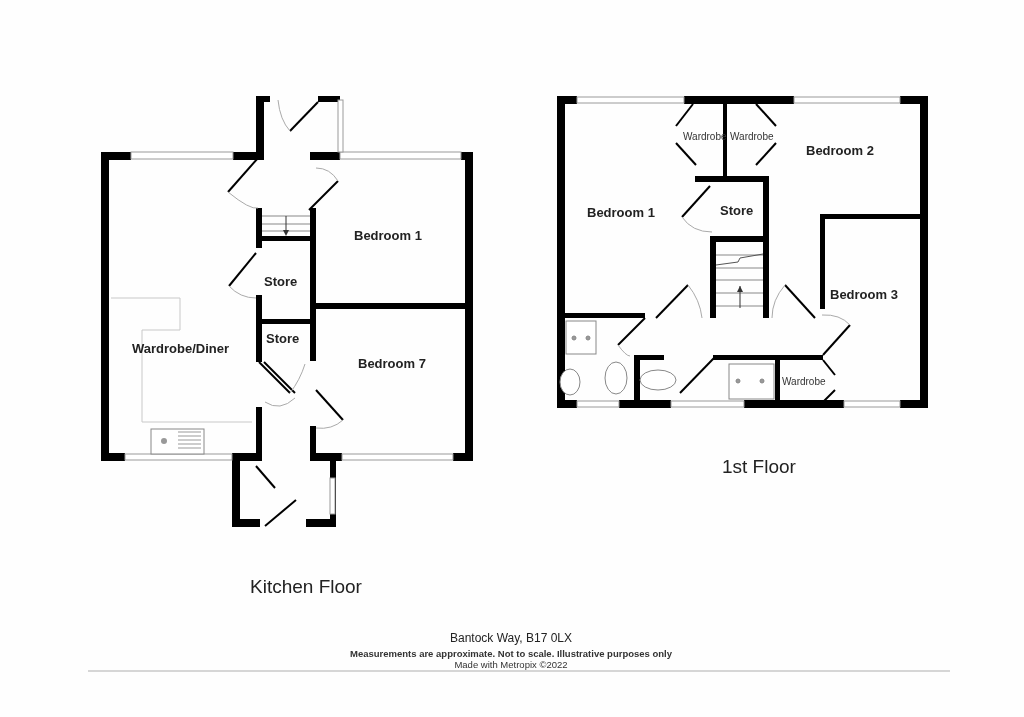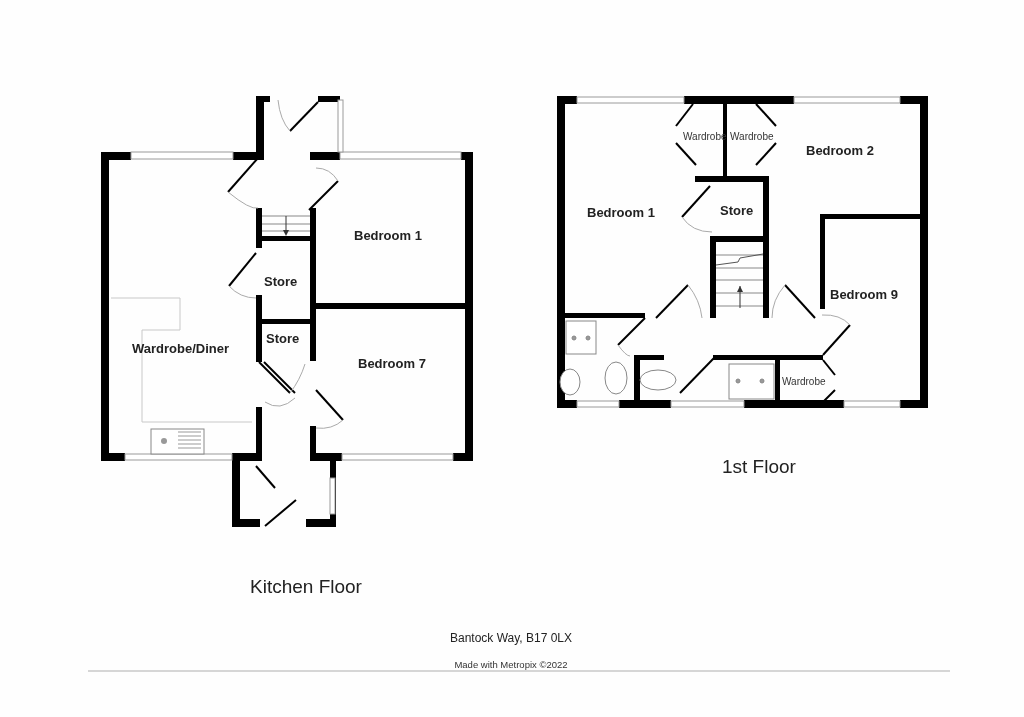--- a/index.html
+++ b/index.html
@@ -209,20 +209,21 @@
   <div class="lbl room" style="left:266px;top:331px;">Store</div>
   <div class="lbl room" style="left:132px;top:341px;">Wardrobe/Diner</div>
   <div class="lbl room" style="left:358px;top:356px;">Bedroom 7</div>
   <div class="lbl floor" style="left:250px;top:576px;">Kitchen Floor</div>
 
   <div class="lbl small" style="left:683px;top:131px;">Wardrobe</div>
   <div class="lbl small" style="left:730px;top:131px;">Wardrobe</div>
   <div class="lbl room" style="left:806px;top:143px;">Bedroom 2</div>
   <div class="lbl room" style="left:587px;top:205px;">Bedroom 1</div>
   <div class="lbl room" style="left:720px;top:203px;">Store</div>
-  <div class="lbl room" style="left:830px;top:287px;">Bedroom 9</div>
+  <div class="lbl room" style="left:830px;top:287px;">Bedroom 3</div>
   <div class="lbl small" style="left:782px;top:376px;">Wardrobe</div>
   <div class="lbl floor" style="left:722px;top:456px;">1st Floor</div>
 
   <div class="footer f1">Bantock Way, B17 0LX</div>
+  <div class="footer f2">Measurements are approximate.  Not to scale.  Illustrative purposes only</div>
   <div class="footer f3">Made with Metropix ©2022</div>
   <div class="rule"></div>
 </div>
 
 </body></html>

